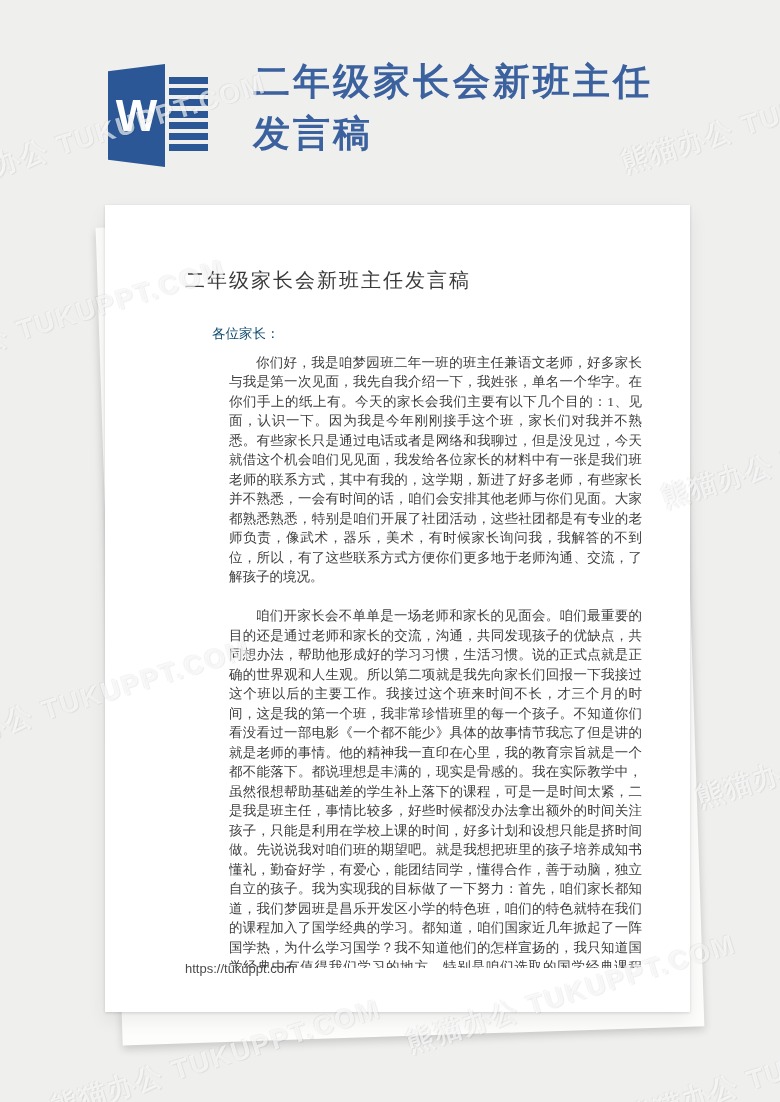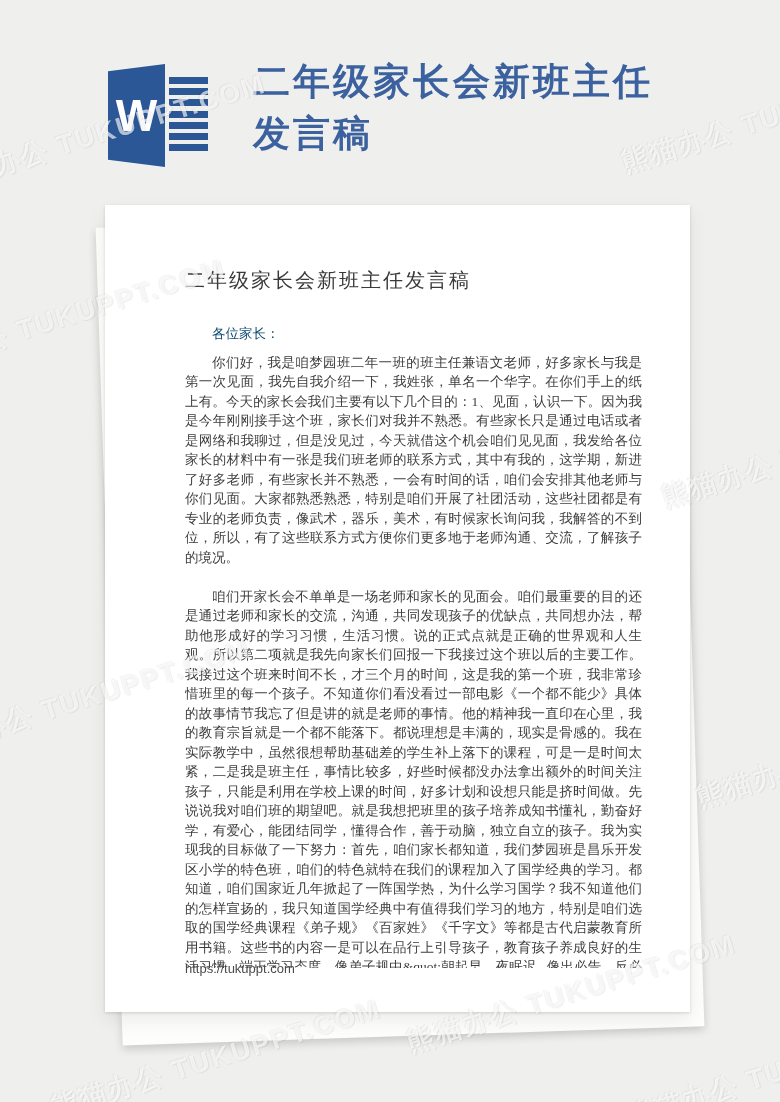--- a/index.html
+++ b/index.html
@@ -61,20 +61,21 @@
   .salutation {
     margin-top:30px;
     font-family:"Liberation Serif", serif;
     font-size:13.5px; color:#0c4a6e; text-indent:2em; line-height:19.5px;
   }
   .doc-body {
     margin-top:9px; height:615px; overflow:hidden;
     font-family:"Liberation Serif", serif;
     font-size:13.5px; line-height:19.5px; color:#3d3d3d;
     text-align:justify;
+    margin-left:44px;
   }
   .doc-body .para { margin:0 0 19.5px 0; text-indent:2em; }
   .page-footer {
     position:absolute; left:80px; bottom:36px;
     font-size:13px; color:#4a4a4a;
     font-family:"Liberation Sans", sans-serif;
   }
 
   
   .wm-layer { position:absolute; left:0; top:0; width:780px; height:1102px; pointer-events:none; }

